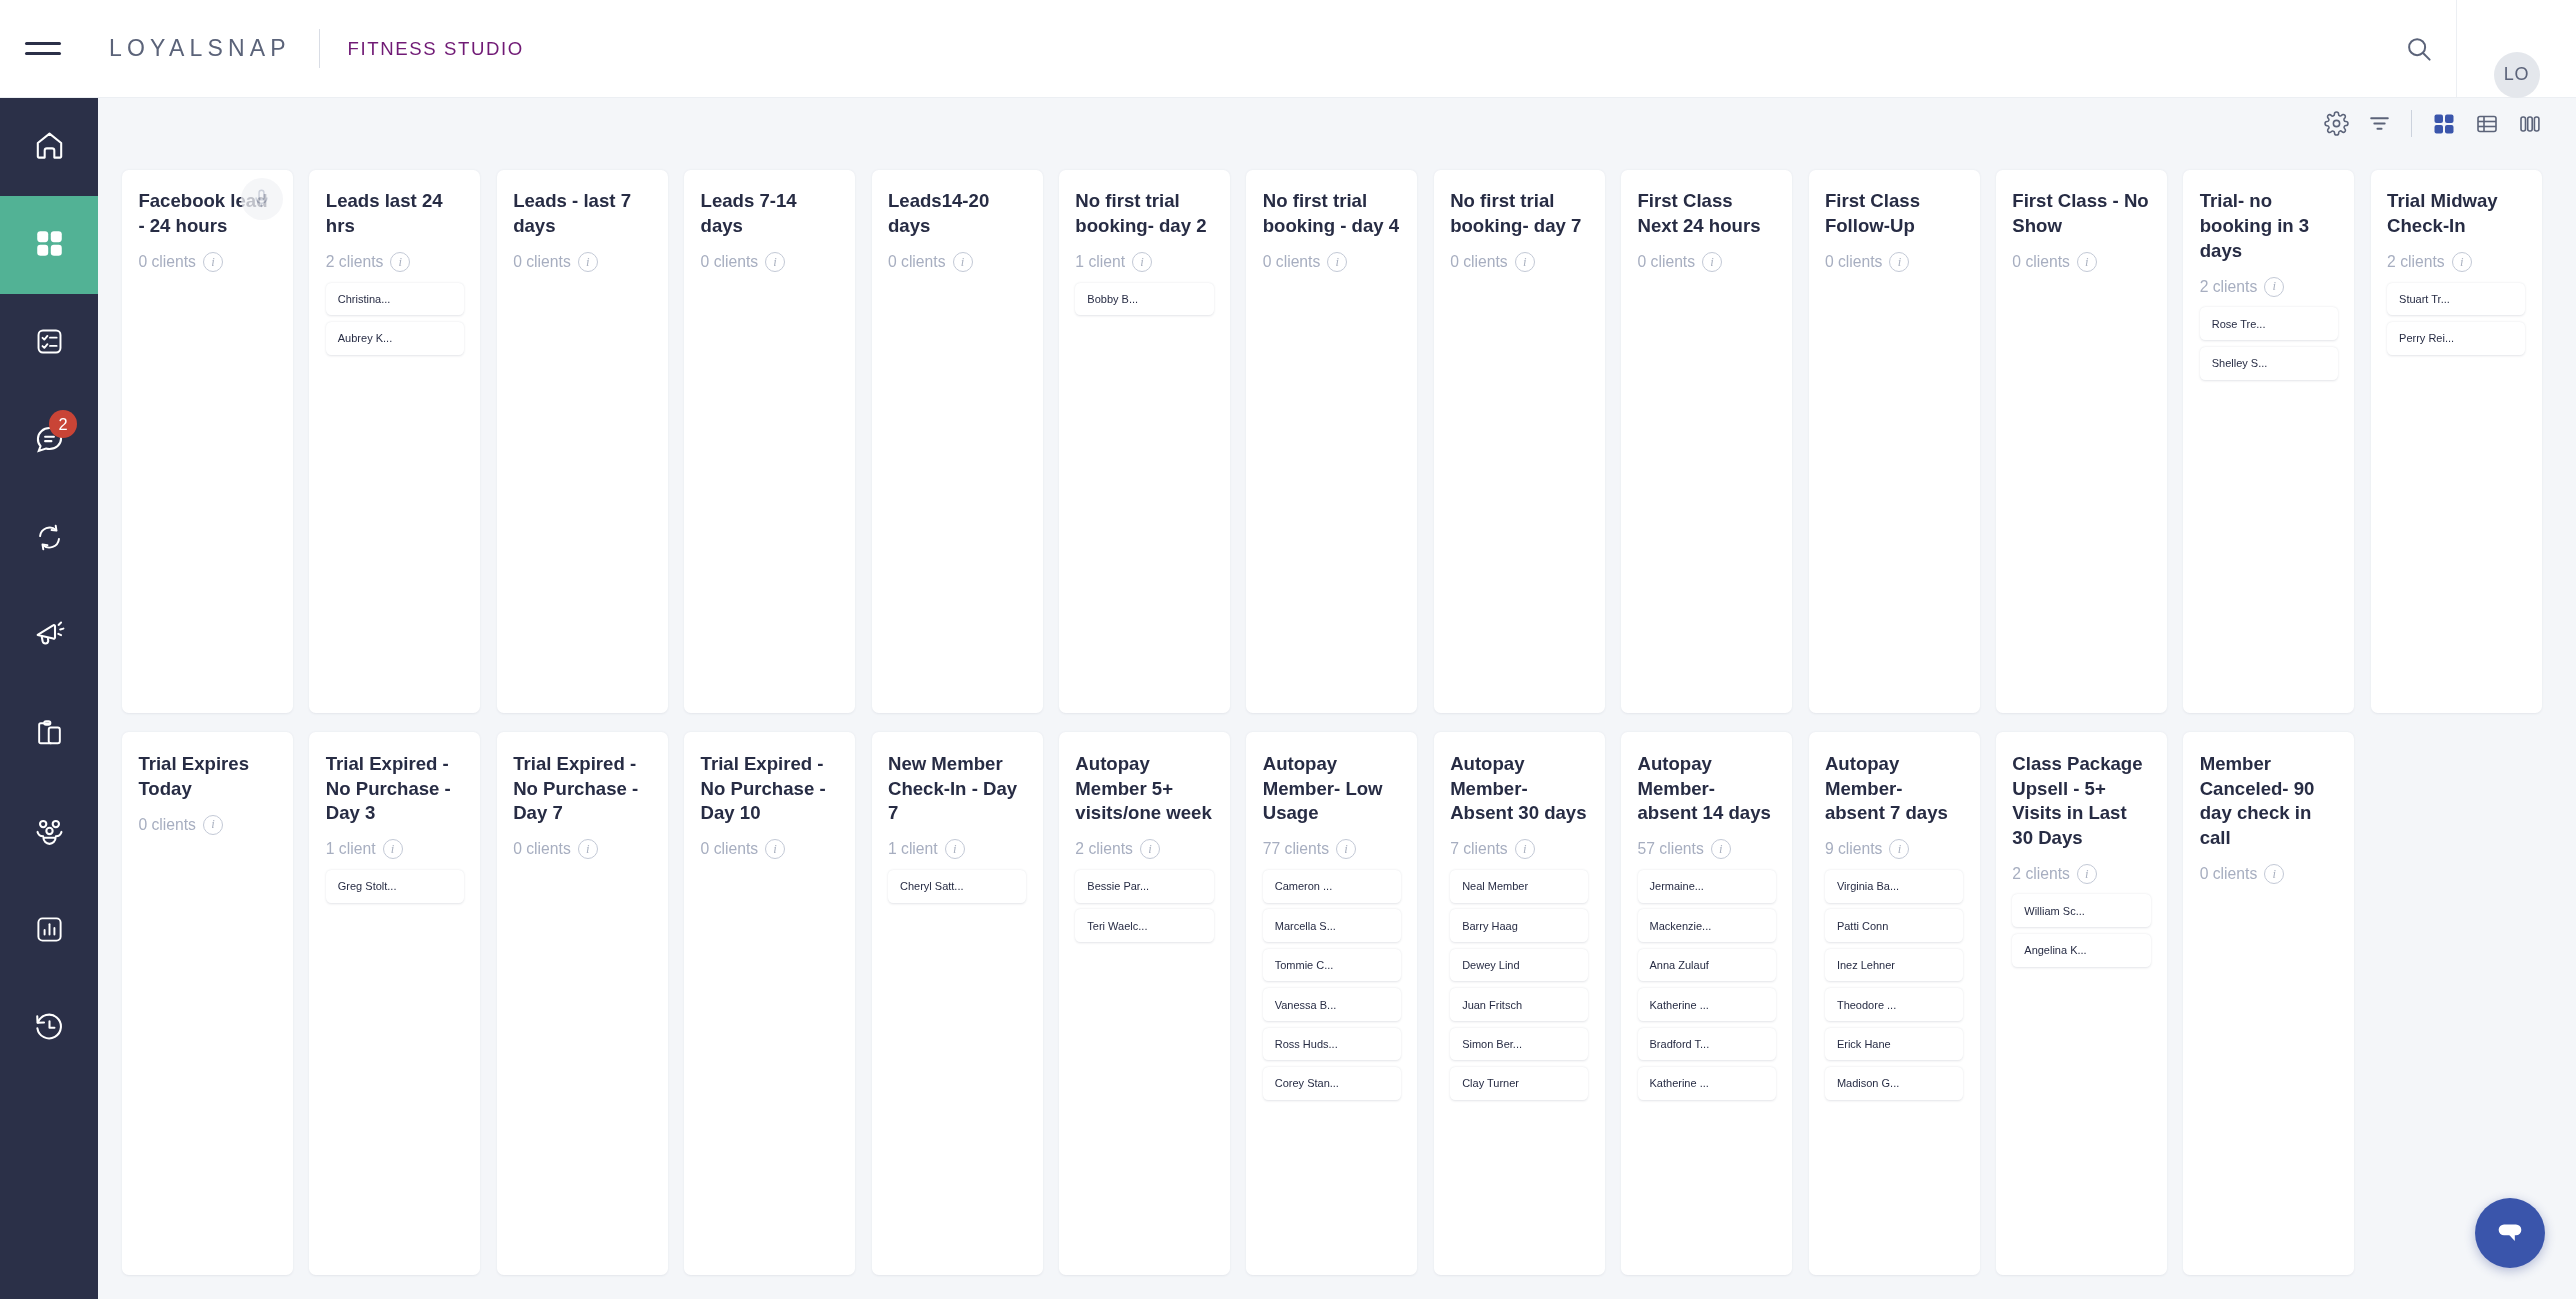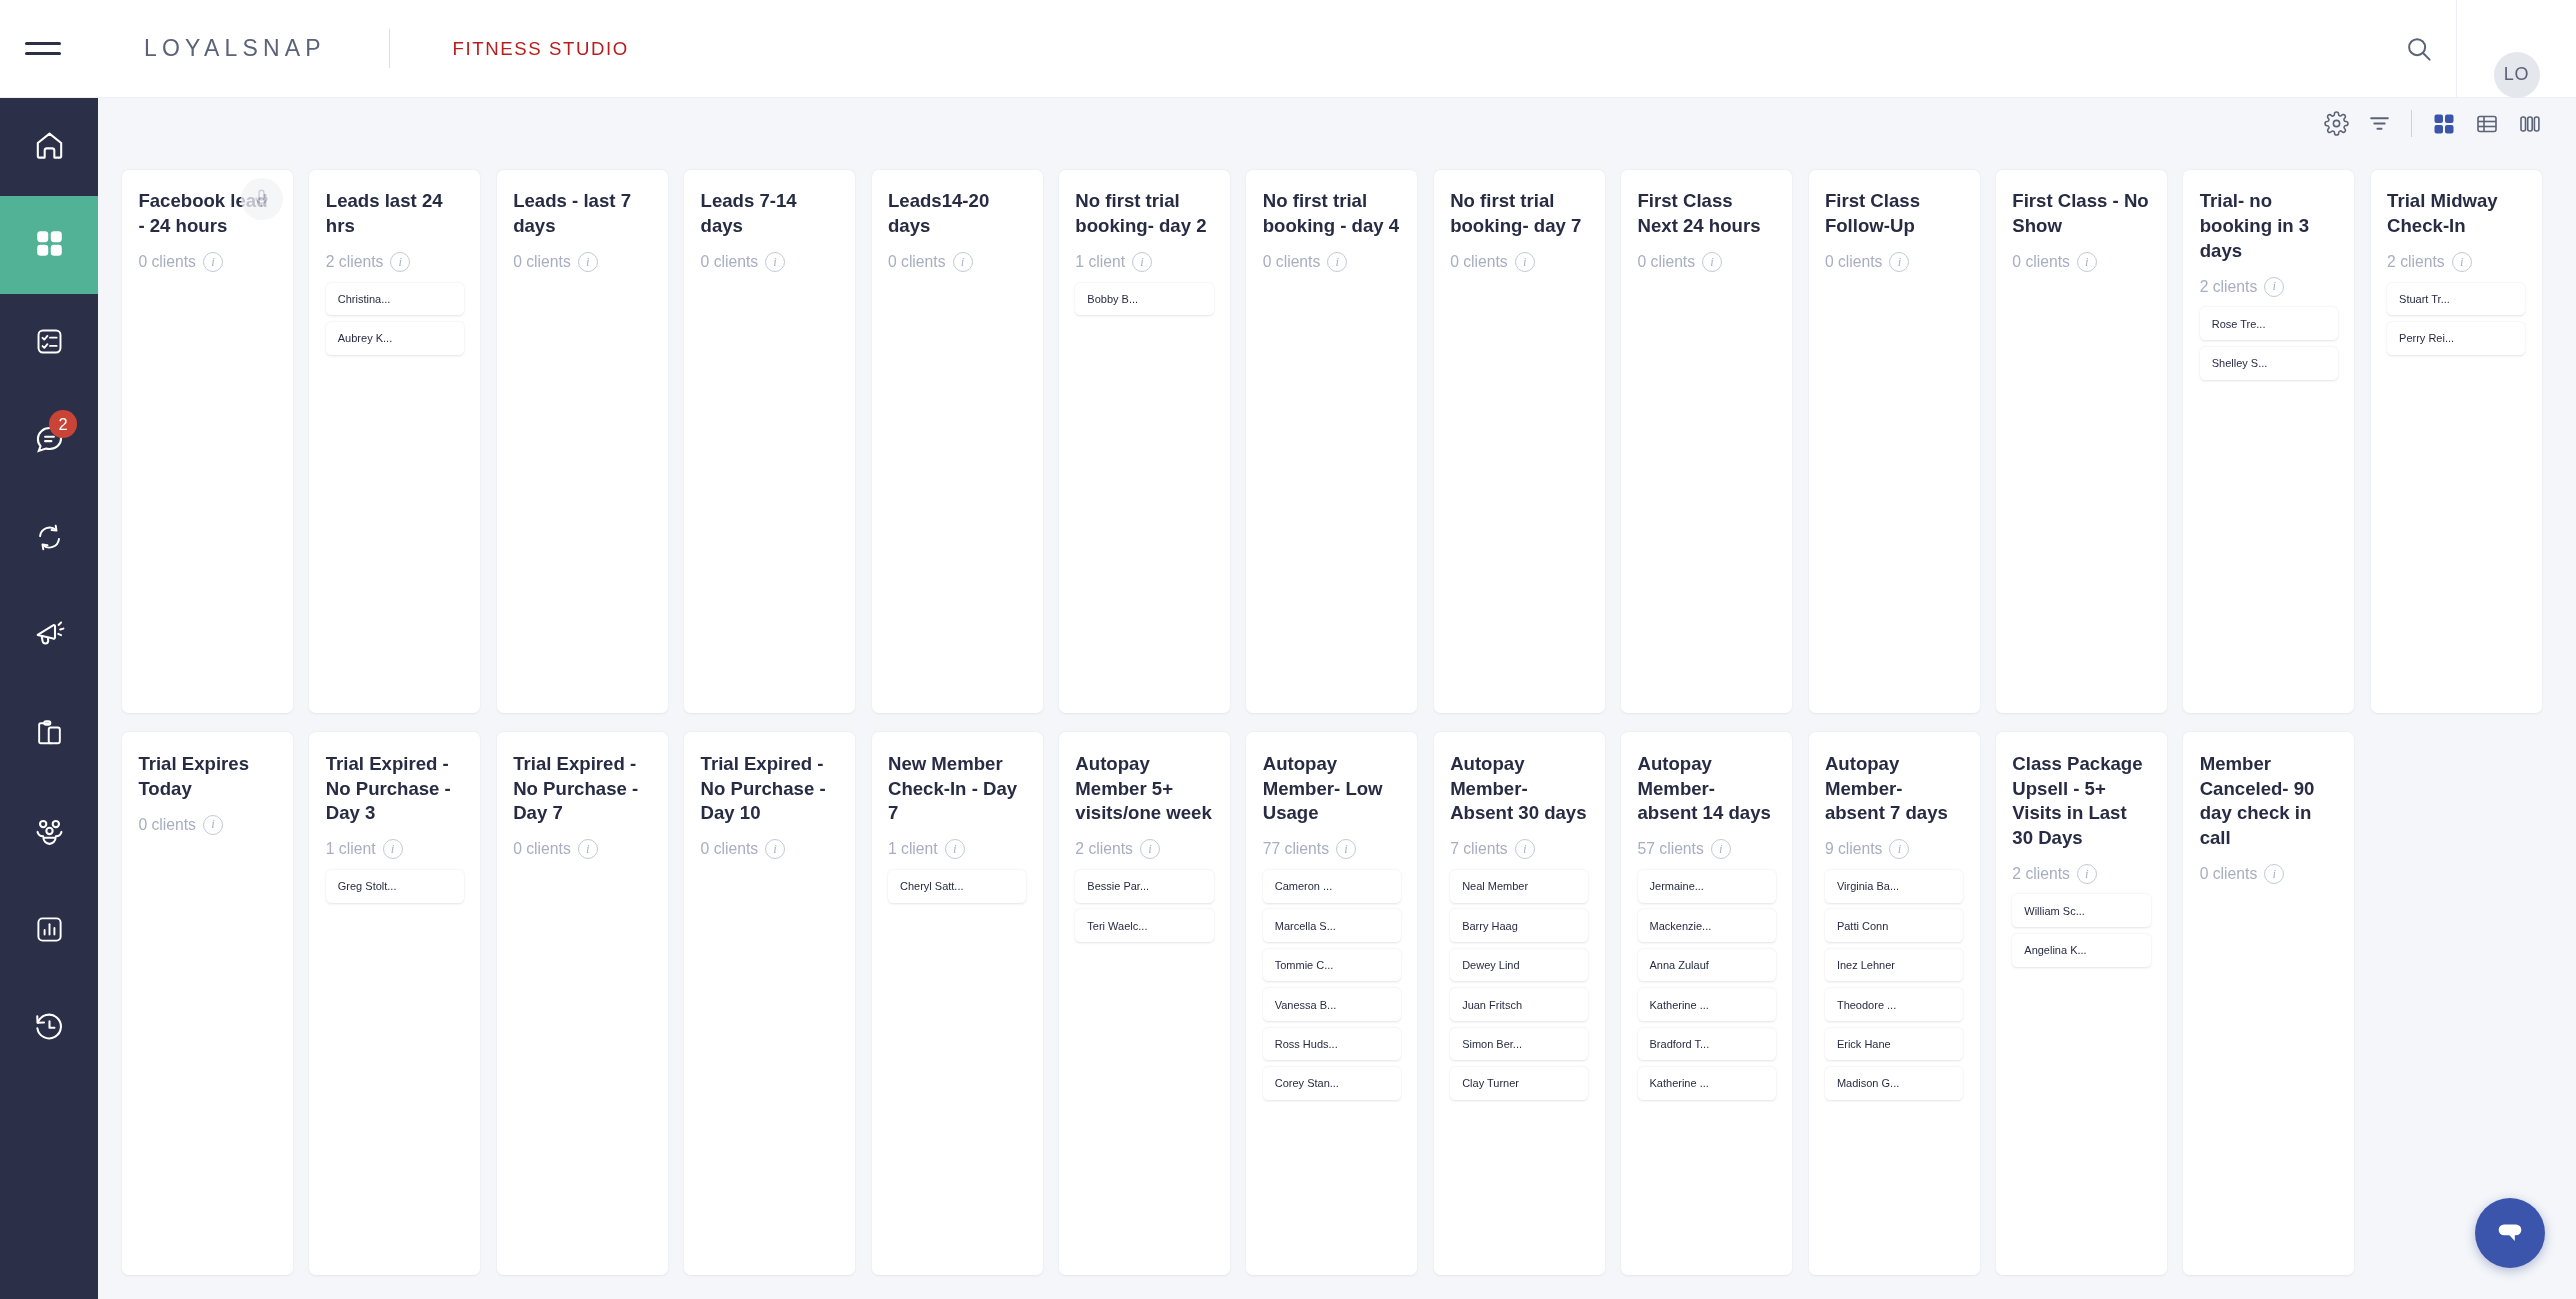--- a/index.html
+++ b/index.html
@@ -10,36 +10,35 @@
     overflow: hidden;
   }
 
   
   .topbar {
     position: absolute; top: 0; left: 0; width: 2576px; height: 98px;
     background: #ffffff;
     display: flex; align-items: center;
     border-bottom: 0.7px solid #eceff3;
     z-index: 30;
-    gap: 35px;
   }
   .hamburger {
     width: 42px; height: 30px; margin-left: 25px;
     display: flex; flex-direction: column; justify-content: center; gap: 6.7px;
     cursor: pointer;
   }
   .hamburger span { display: block; height: 3px; width: 36px; background: #2b3048; border-radius: 1.5px; }
 
   .brand {
     margin-left: 42px;
     font-size: 23px; letter-spacing: 5.2px; color: #5b6379; font-weight: 400;
   }
   .brand-divider { width: 0.7px; height: 39px; background: #d9dde5; margin-left: 28px; }
   .account-name {
-    margin-left: 28px; font-size: 18.6px; letter-spacing: 1.6px; color: #b91c1c; font-weight: 400;
+    margin-left: 28px; font-size: 18.6px; letter-spacing: 1.6px; color: #701a75; font-weight: 400;
   }
   .topbar-right {
     margin-left: auto; display: flex; align-items: center; height: 98px;
   }
   .search-btn {
     width: 75px; height: 98px; display: flex; align-items: center; justify-content: center;
     cursor: pointer;
   }
   .topbar-sep { width: 0.7px; height: 98px; background: #eceff3; }
   .avatar-wrap { width: 119px; height: 98px; display: flex; align-items: flex-end; justify-content: center; }

